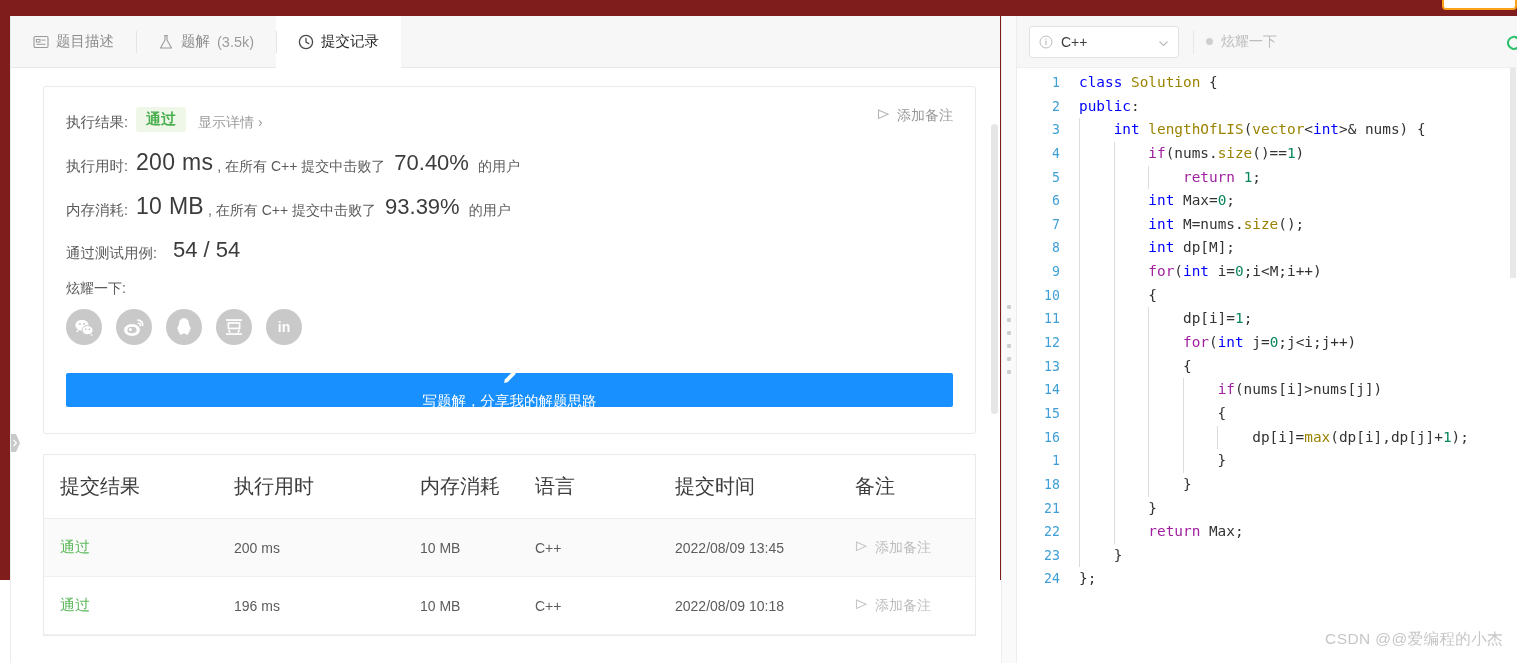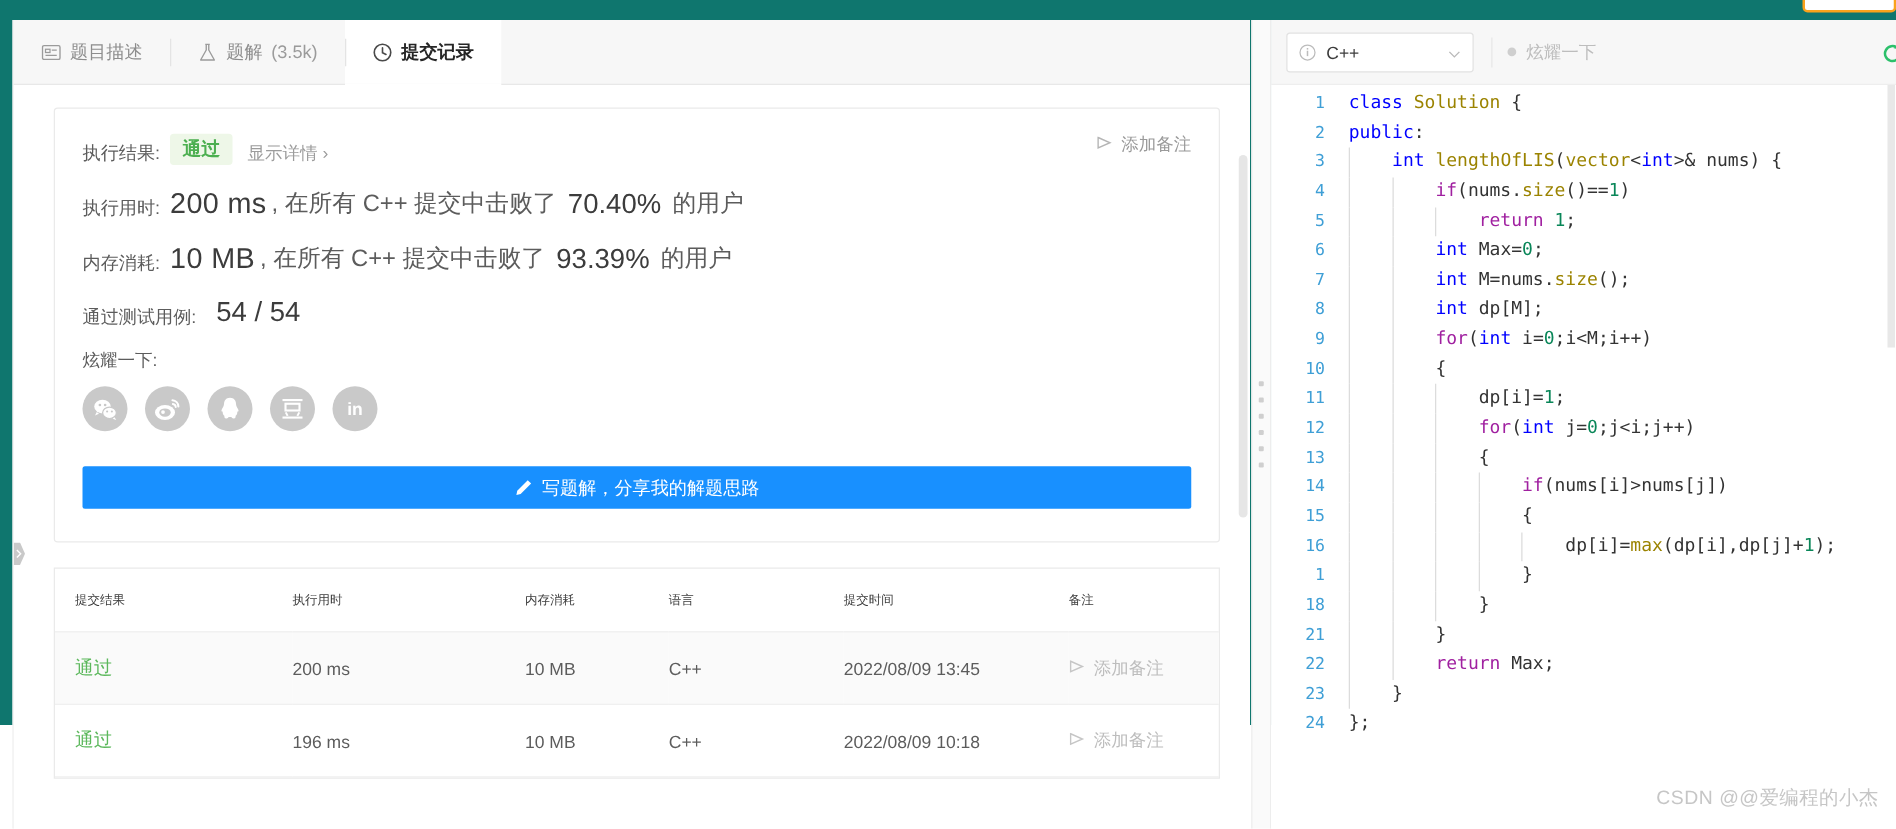--- a/index.html
+++ b/index.html
@@ -4,21 +4,21 @@
 <style>
   * { box-sizing: border-box; margin: 0; padding: 0; }
   html, body {
     width: 1517px; height: 663px;
     overflow: hidden;
     background: #fff;
     font-family: "Liberation Sans", "DejaVu Sans", sans-serif;
     -webkit-font-smoothing: antialiased;
   }
 
-  #root { position: relative; width: 1517px; height: 580px; background: #0f766e; }
+  #root { position: relative; width: 1517px; height: 580px; background: #7f1d1d; }
 
   
   .orange-stub {
     position: absolute; top: -12px; left: 1442px;
     width: 75px; height: 22px;
     border: 2px solid #faa21b; border-radius: 4px;
     background: #fff;
   }
 
   
@@ -41,21 +41,21 @@
     padding: 0 22px;
     font-size: 14.5px; color: #8d8d8d;
     cursor: pointer; position: relative;
     white-space: nowrap;
   }
   .tab + .tab::before {
     content: ""; position: absolute; left: 0; top: 15px;
     height: 22px; width: 1px; background: #e4e4e4;
   }
   .tab.active {
-    background: #fff; color: #262626; font-weight: 700;
+    background: #fff; color: #262626; font-weight: 400;
   }
   .tab.active::after {
     content: ""; position: absolute; left: 0; right: 0; bottom: -1px;
     height: 1px; background: #fff;
   }
   .tab .tcount { color: #9b9b9b; font-weight: 400; }
   .tab-ico { width: 16px; height: 16px; flex: 0 0 16px; display: block; }
 
   
   .left-body {
@@ -80,21 +80,21 @@
     background: #eef7e8; color: #4caf50;
     font-size: 15px; font-weight: 600;
     padding: 3px 10px; border-radius: 3px;
     margin-right: 12px;
   }
   .detail-link { font-size: 14px; color: #9c9c9c; cursor: pointer; }
   .big-num {
     font-size: 23px; color: #3c3c3c; font-weight: 400;
     letter-spacing: .3px;
   }
-  .mid-txt { font-size: 19px; color: #5c5c5c; margin: 0 4px; }
+  .mid-txt { font-size: 14px; color: #5c5c5c; margin: 0 4px; }
   .pct { font-size: 22px; color: #3c3c3c; margin: 0 5px; }
   .cases { font-size: 22px; color: #3c3c3c; margin-left: 8px; }
 
   .note-top {
     position: absolute; right: 22px; top: 20px;
     display: flex; align-items: center; gap: 7px;
     font-size: 14px; color: #9a9a9a; cursor: pointer;
   }
 
   .flag-ico { width: 13px; height: 14px; display: block; }
@@ -109,33 +109,34 @@
   }
   .share-btn svg { display: block; }
   .share-btn .inlbl { font-size: 14px; font-weight: 700; font-family: "Liberation Sans", sans-serif; }
 
   .write-btn {
     display: flex; align-items: center; justify-content: center; gap: 8px;
     height: 34px; width: 100%;
     background: #1890ff; color: #fff;
     font-size: 14.5px; border: none; border-radius: 2px;
     cursor: pointer;
+    flex-direction: column;
   }
   .pencil-ico { width: 14px; height: 14px; display: block; }
 
   
   .subs-card {
     margin-top: 20px; width: 933px;
     border: 1px solid #eaeaea; border-top: 1px solid #eaeaea;
     background: #fff;
   }
   table.subs { width: 100%; border-collapse: collapse; table-layout: fixed; }
   table.subs th {
     text-align: left; font-weight: 400;
-    font-size: 10px; color: #3c3c3c;
+    font-size: 20px; color: #3c3c3c;
     padding: 18px 0 18px 0;
     border-bottom: 1px solid #ededed;
   }
   table.subs td {
     font-size: 14px; color: #5c5c5c;
     padding: 19px 0;
     border-bottom: 1px solid #f0f0f0;
   }
   table.subs tr.row-alt td { background: #fafafa; }
   .col1 { width: 190px; padding-left: 16px !important; }

